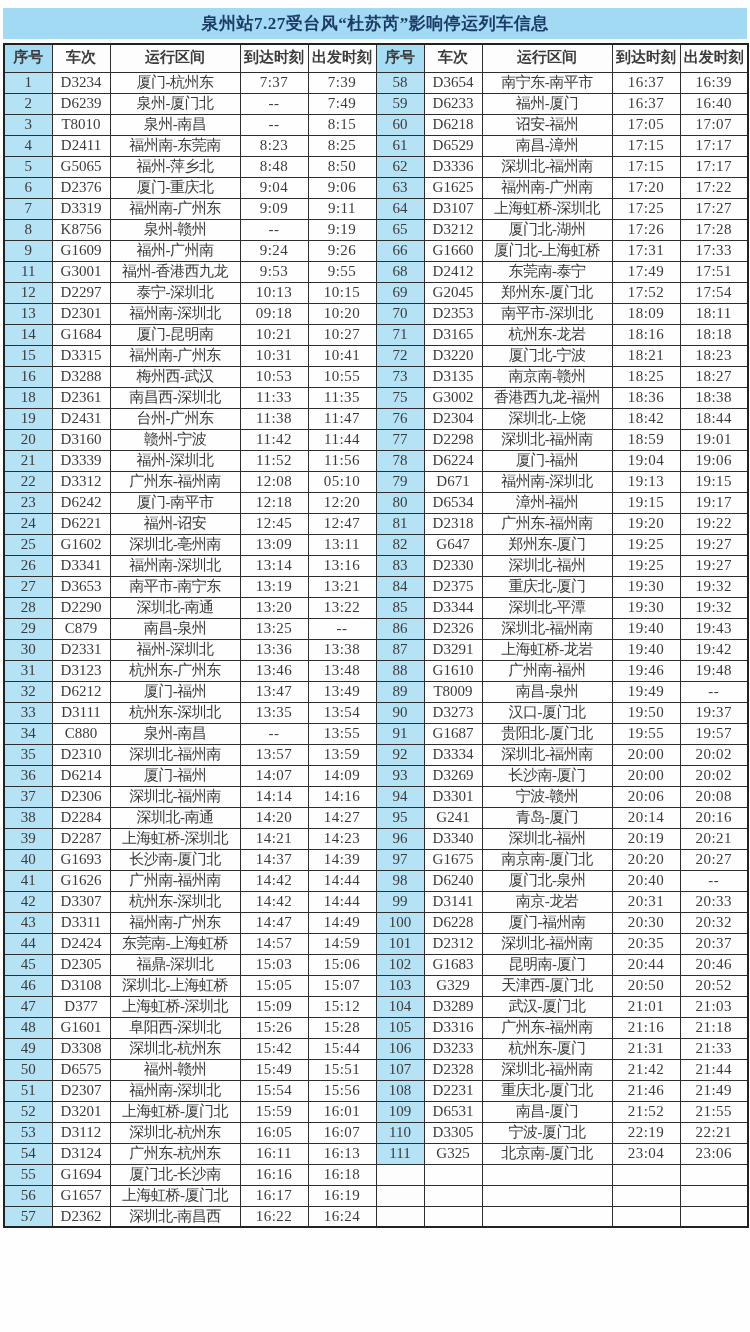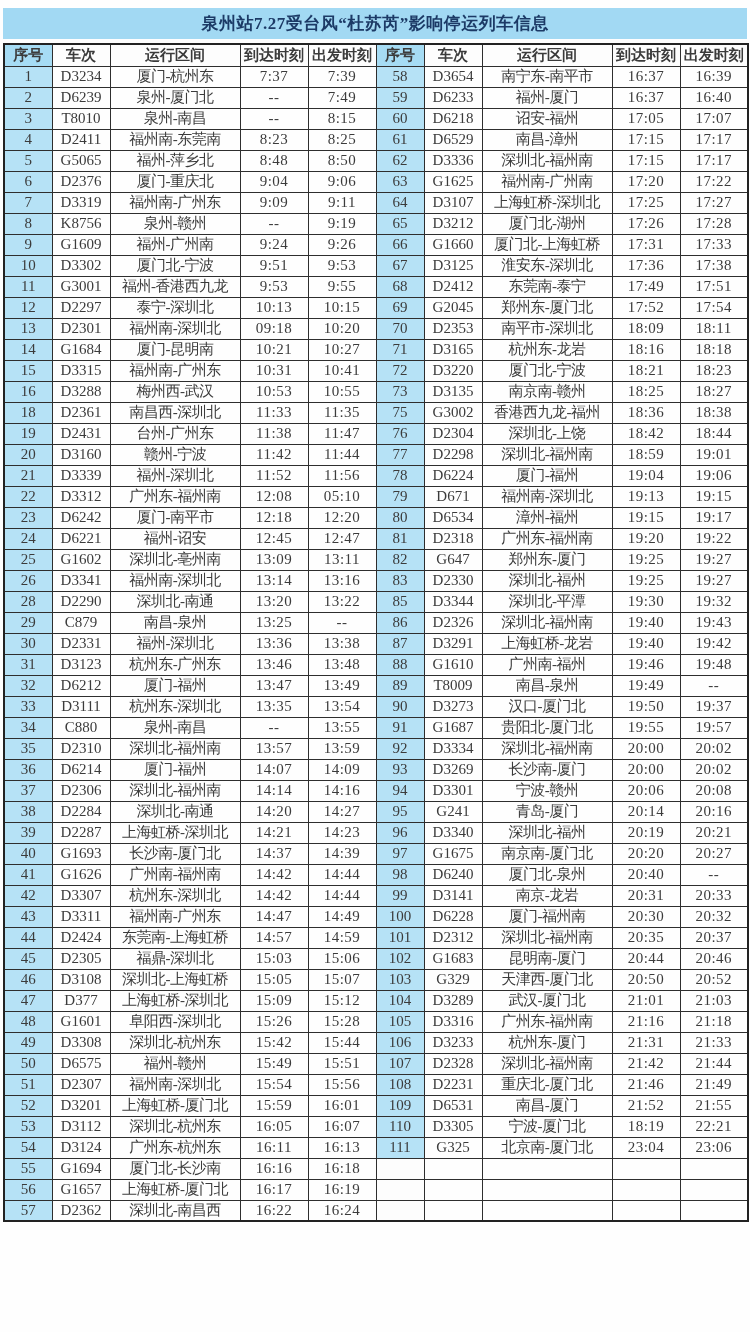--- a/index.html
+++ b/index.html
@@ -39,22 +39,23 @@
     color: var(--text, #3b3b3b);
     font-size: 15px;
     line-height: 1;
     height: 21px;
     padding: 0;
     overflow: hidden;
     white-space: nowrap;
   }
   table.grid th {
     font-weight: bold;
-    height: 22px;
+    height: 28px;
     background: #fdfdfd;
+    font-family: Liberation Mono, monospace;
   }
   table.grid th.seq-h { background: var(--header-seq-bg, #a6dcf4); }
   table.grid td.seq   { background: var(--seq-bg, #b6e2f6); }
   table.grid td.seq.empty { background: #fdfdfd; }
   table.grid td.route { letter-spacing: -0.5px; }
   table.grid td.time  { letter-spacing: 0.5px; }
 </style>
 </head>
 <body>
 
@@ -191,32 +192,20 @@
           <td class="route">福州-广州南</td>
           <td class="time">9:24</td>
           <td class="time">9:26</td>
           <td class="seq">66</td>
           <td class="code">G1660</td>
           <td class="route">厦门北-上海虹桥</td>
           <td class="time">17:31</td>
           <td class="time">17:33</td>
         </tr>
         <tr>
-          <td class="seq">10</td>
-          <td class="code">D3302</td>
-          <td class="route">厦门北-宁波</td>
-          <td class="time">9:51</td>
-          <td class="time">9:53</td>
-          <td class="seq">67</td>
-          <td class="code">D3125</td>
-          <td class="route">淮安东-深圳北</td>
-          <td class="time">17:36</td>
-          <td class="time">17:38</td>
-        </tr>
-        <tr>
           <td class="seq">11</td>
           <td class="code">G3001</td>
           <td class="route">福州-香港西九龙</td>
           <td class="time">9:53</td>
           <td class="time">9:55</td>
           <td class="seq">68</td>
           <td class="code">D2412</td>
           <td class="route">东莞南-泰宁</td>
           <td class="time">17:49</td>
           <td class="time">17:51</td>
@@ -383,20 +372,32 @@
           <td class="route">福州南-深圳北</td>
           <td class="time">13:14</td>
           <td class="time">13:16</td>
           <td class="seq">83</td>
           <td class="code">D2330</td>
           <td class="route">深圳北-福州</td>
           <td class="time">19:25</td>
           <td class="time">19:27</td>
         </tr>
         <tr>
+          <td class="seq">27</td>
+          <td class="code">D3653</td>
+          <td class="route">南平市-南宁东</td>
+          <td class="time">13:19</td>
+          <td class="time">13:21</td>
+          <td class="seq">84</td>
+          <td class="code">D2375</td>
+          <td class="route">重庆北-厦门</td>
+          <td class="time">19:30</td>
+          <td class="time">19:32</td>
+        </tr>
+        <tr>
           <td class="seq">28</td>
           <td class="code">D2290</td>
           <td class="route">深圳北-南通</td>
           <td class="time">13:20</td>
           <td class="time">13:22</td>
           <td class="seq">85</td>
           <td class="code">D3344</td>
           <td class="route">深圳北-平潭</td>
           <td class="time">19:30</td>
           <td class="time">19:32</td>
@@ -691,21 +692,21 @@
         </tr>
         <tr>
           <td class="seq">53</td>
           <td class="code">D3112</td>
           <td class="route">深圳北-杭州东</td>
           <td class="time">16:05</td>
           <td class="time">16:07</td>
           <td class="seq">110</td>
           <td class="code">D3305</td>
           <td class="route">宁波-厦门北</td>
-          <td class="time">18:19</td>
+          <td class="time">22:19</td>
           <td class="time">22:21</td>
         </tr>
         <tr>
           <td class="seq">54</td>
           <td class="code">D3124</td>
           <td class="route">广州东-杭州东</td>
           <td class="time">16:11</td>
           <td class="time">16:13</td>
           <td class="seq">111</td>
           <td class="code">G325</td>

